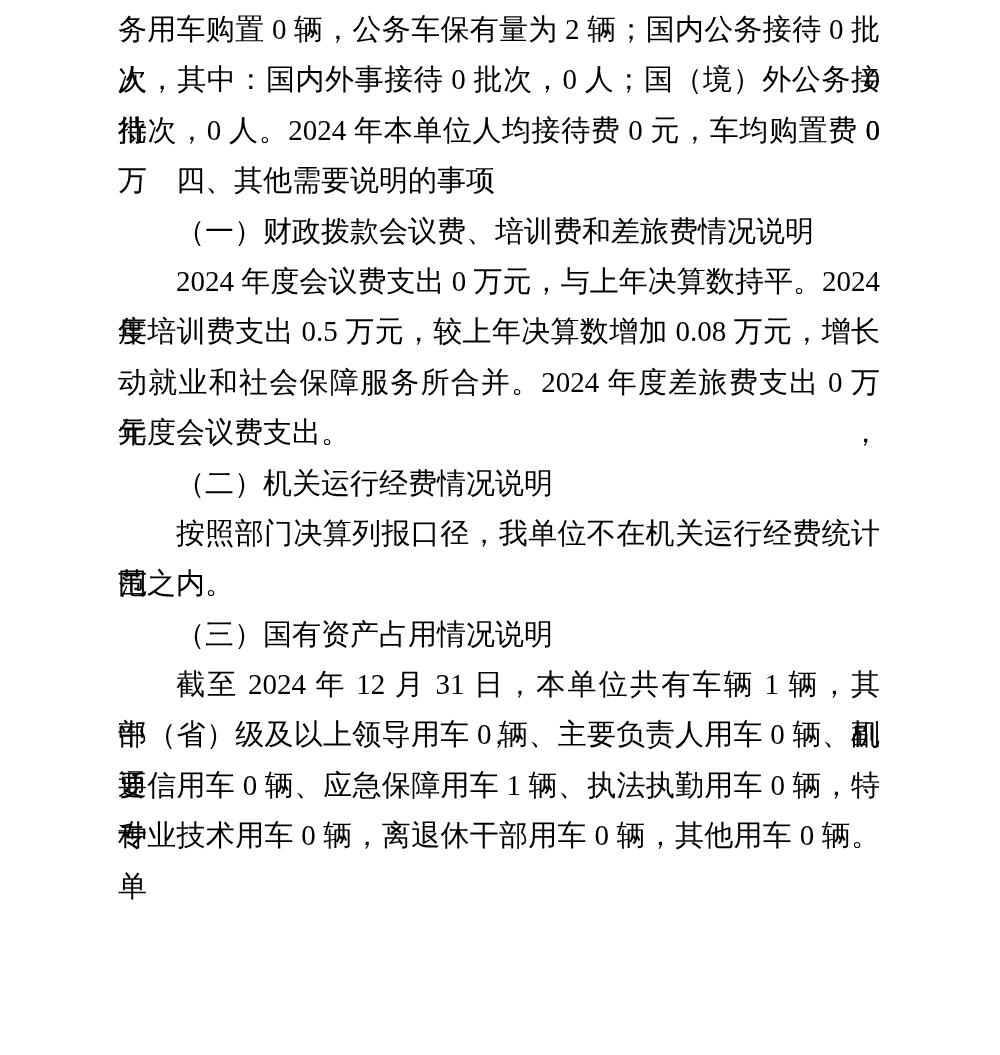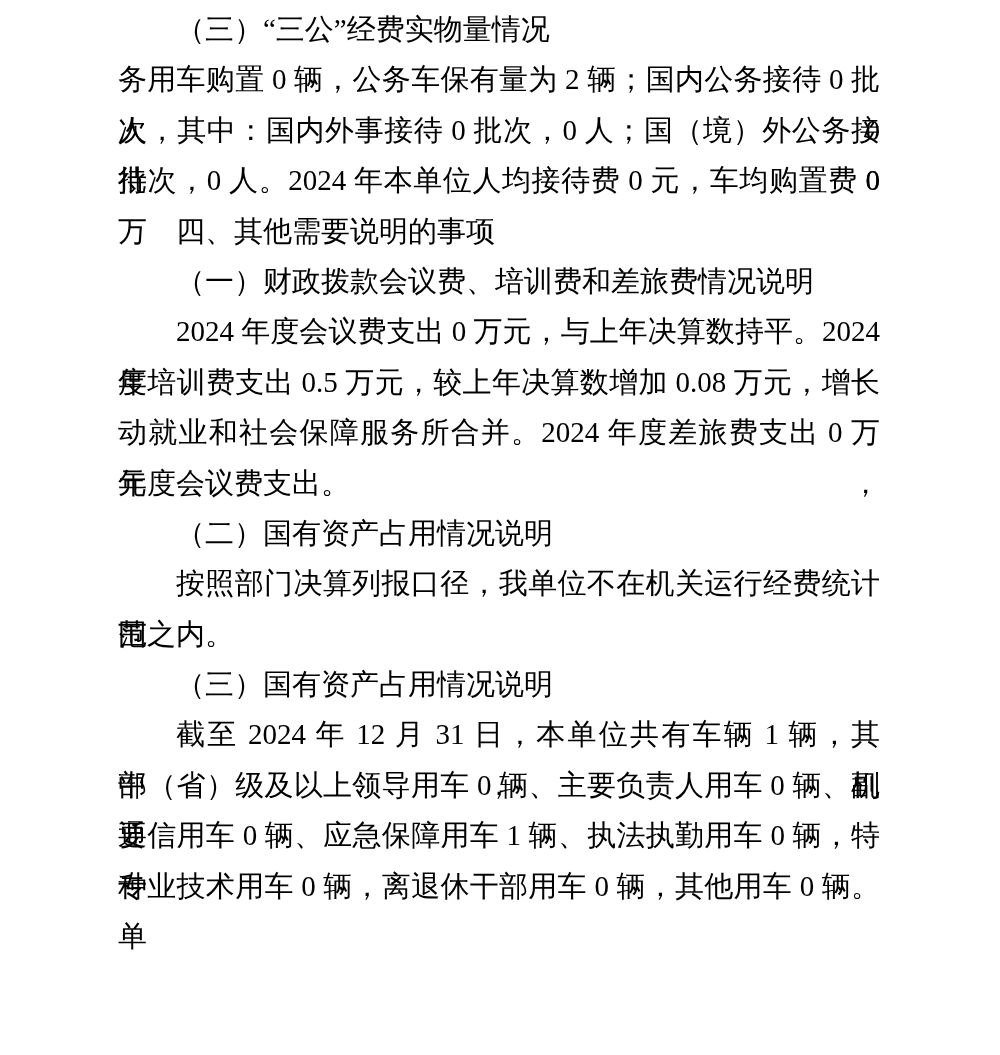--- a/index.html
+++ b/index.html
@@ -37,36 +37,35 @@
   .heading {
     font-family: "Liberation Sans", "DejaVu Sans", sans-serif;
     font-weight: normal;
   }
 </style>
 </head>
 <body>
 
 <div class="page">
 
-  <div class="line indent">（三）“三公”经费实物量情况</div>
 
   <div class="line j">务用车购置 0 辆，公务车保有量为 2 辆；国内公务接待 0 批次 0</div>
   <div class="line j">人，其中：国内外事接待 0 批次，0 人；国（境）外公务接待 0</div>
   <div class="line j">批次，0 人。2024 年本单位人均接待费 0 元，车均购置费 0 万</div>
 
   <div class="line indent heading">四、其他需要说明的事项</div>
 
   <div class="line indent">（一）财政拨款会议费、培训费和差旅费情况说明</div>
 
   <div class="line indent j">2024 年度会议费支出 0 万元，与上年决算数持平。2024 年</div>
   <div class="line j">度培训费支出 0.5 万元，较上年决算数增加 0.08 万元，增长</div>
   <div class="line j">动就业和社会保障服务所合并。2024 年度差旅费支出 0 万元，</div>
   <div class="line">年度会议费支出。</div>
 
-  <div class="line indent">（二）国有资产占用情况说明</div>
+  <div class="line indent">（二）机关运行经费情况说明</div>
 
   <div class="line indent j">按照部门决算列报口径，我单位不在机关运行经费统计范</div>
   <div class="line">围之内。</div>
 
   <div class="line indent">（三）国有资产占用情况说明</div>
 
   <div class="line indent j">截至 2024 年 12 月 31 日，本单位共有车辆 1 辆，其中，副</div>
   <div class="line j">部（省）级及以上领导用车 0 辆、主要负责人用车 0 辆、机要</div>
   <div class="line j">通信用车 0 辆、应急保障用车 1 辆、执法执勤用车 0 辆，特种</div>
   <div class="line j">专业技术用车 0 辆，离退休干部用车 0 辆，其他用车 0 辆。单</div>

